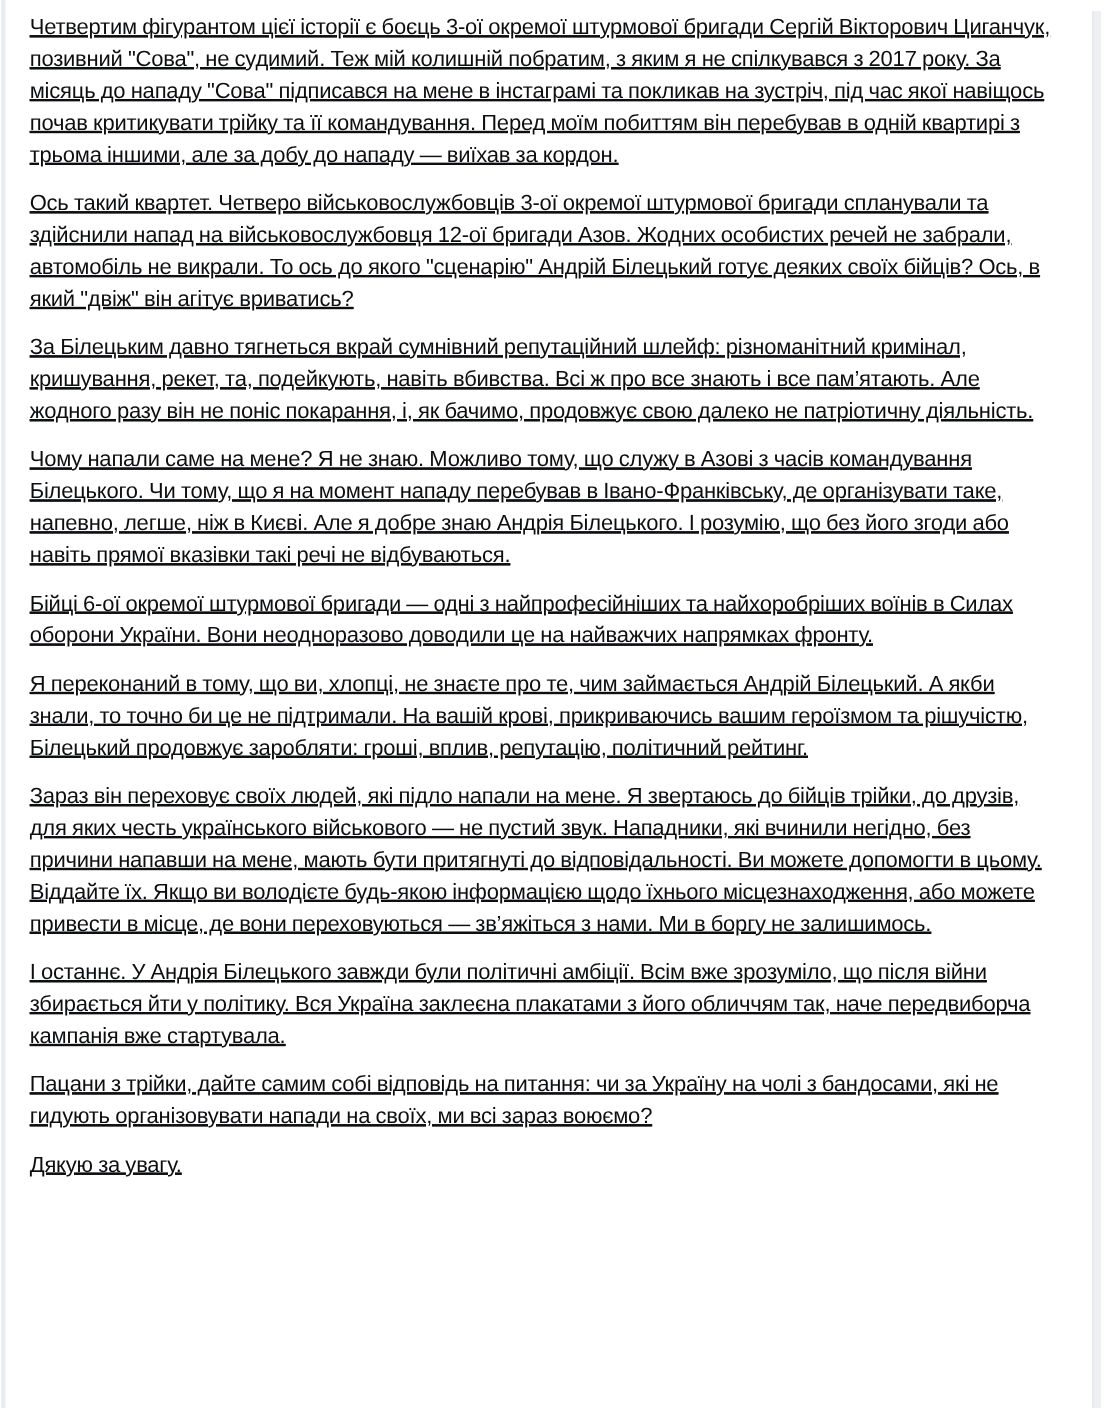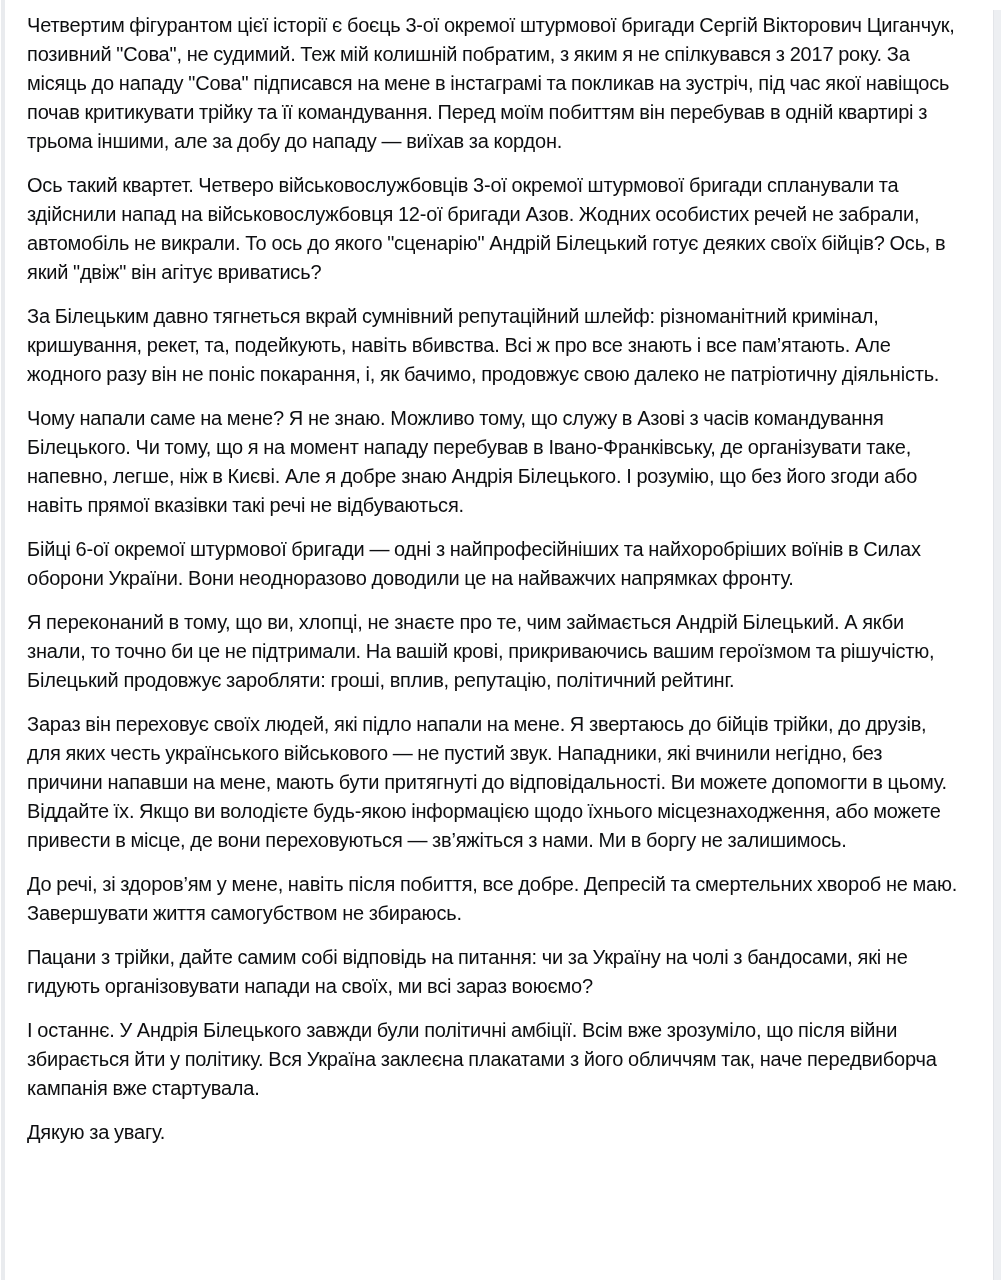--- a/index.html
+++ b/index.html
@@ -1,15 +1,15 @@
 <!DOCTYPE html>
 <html><head>
 <meta charset="utf-8">
 <style>
-  * { margin: 0; padding: 0; box-sizing: border-box; }
+  * { margin: 0; padding: 0; box-sizing: border-box; text-decoration: underline; }
   html, body {
     width: 1004px;
     background: #ffffff;
     font-family: "Liberation Sans", "DejaVu Sans", sans-serif;
   }
   .viewport {
     position: relative;
     width: 1004px;
     height: 1280px;
     background: #ffffff;
@@ -54,20 +54,19 @@
 
 <div class="viewport">
   <div class="post">
     <p>Четвертим фігурантом цієї історії є боєць 3-ої окремої штурмової бригади Сергій Вікторович Циганчук, позивний "Сова", не судимий. Теж мій колишній побратим, з яким я не спілкувався з 2017 року. За місяць до нападу "Сова" підписався на мене в інстаграмі та покликав на зустріч, під час якої навіщось почав критикувати трійку та її командування. Перед моїм побиттям він перебував в одній квартирі з трьома іншими, але за добу до нападу — виїхав за кордон.</p>
     <p>Ось такий квартет. Четверо військовослужбовців 3-ої окремої штурмової бригади спланували та здійснили напад на військовослужбовця 12-ої бригади Азов. Жодних особистих речей не забрали, автомобіль не викрали. То ось до якого "сценарію" Андрій Білецький готує деяких своїх бійців? Ось, в який "двіж" він агітує вриватись?</p>
     <p>За Білецьким давно тягнеться вкрай сумнівний репутаційний шлейф: різноманітний кримінал, кришування, рекет, та, подейкують, навіть вбивства. Всі ж про все знають і все пам’ятають. Але жодного разу він не поніс покарання, і, як бачимо, продовжує свою далеко не патріотичну діяльність.</p>
     <p>Чому напали саме на мене? Я не знаю. Можливо тому, що служу в Азові з часів командування Білецького. Чи тому, що я на момент нападу перебував в Івано-Франківську, де організувати таке, напевно, легше, ніж в Києві. Але я добре знаю Андрія Білецького. І розумію, що без його згоди або навіть прямої вказівки такі речі не відбуваються.</p>
     <p>Бійці 6-ої окремої штурмової бригади — одні з найпрофесійніших та найхоробріших воїнів в Силах оборони України. Вони неодноразово доводили це на найважчих напрямках фронту.</p>
     <p>Я переконаний в тому, що ви, хлопці, не знаєте про те, чим займається Андрій Білецький. А якби знали, то точно би це не підтримали. На вашій крові, прикриваючись вашим героїзмом та рішучістю, Білецький продовжує заробляти: гроші, вплив, репутацію, політичний рейтинг.</p>
     <p>Зараз він переховує своїх людей, які підло напали на мене. Я звертаюсь до бійців трійки, до друзів, для яких честь українського військового — не пустий звук. Нападники, які вчинили негідно, без причини напавши на мене, мають бути притягнуті до відповідальності. Ви можете допомогти в цьому. Віддайте їх. Якщо ви володієте будь-якою інформацією щодо їхнього місцезнаходження, або можете привести в місце, де вони переховуються — зв’яжіться з нами. Ми в боргу не залишимось.</p>
-    <p>До речі, зі здоров’ям у мене, навіть після побиття, все добре. Депресій та смертельних хвороб не маю. Завершувати життя самогубством не збираюсь.</p>
+    <p>І останнє. У Андрія Білецького завжди були політичні амбіції. Всім вже зрозуміло, що після війни збирається йти у політику. Вся Україна заклеєна плакатами з його обличчям так, наче передвиборча кампанія вже стартувала.</p>
     <p>Пацани з трійки, дайте самим собі відповідь на питання: чи за Україну на чолі з бандосами, які не гидують організовувати напади на своїх, ми всі зараз воюємо?</p>
-    <p>І останнє. У Андрія Білецького завжди були політичні амбіції. Всім вже зрозуміло, що після війни збирається йти у політику. Вся Україна заклеєна плакатами з його обличчям так, наче передвиборча кампанія вже стартувала.</p>
     <p>Дякую за увагу.</p>
   </div>
   <div class="window-edge-left"></div>
   <div class="scrollbar-track"></div>
 </div>
 
 </body></html>

